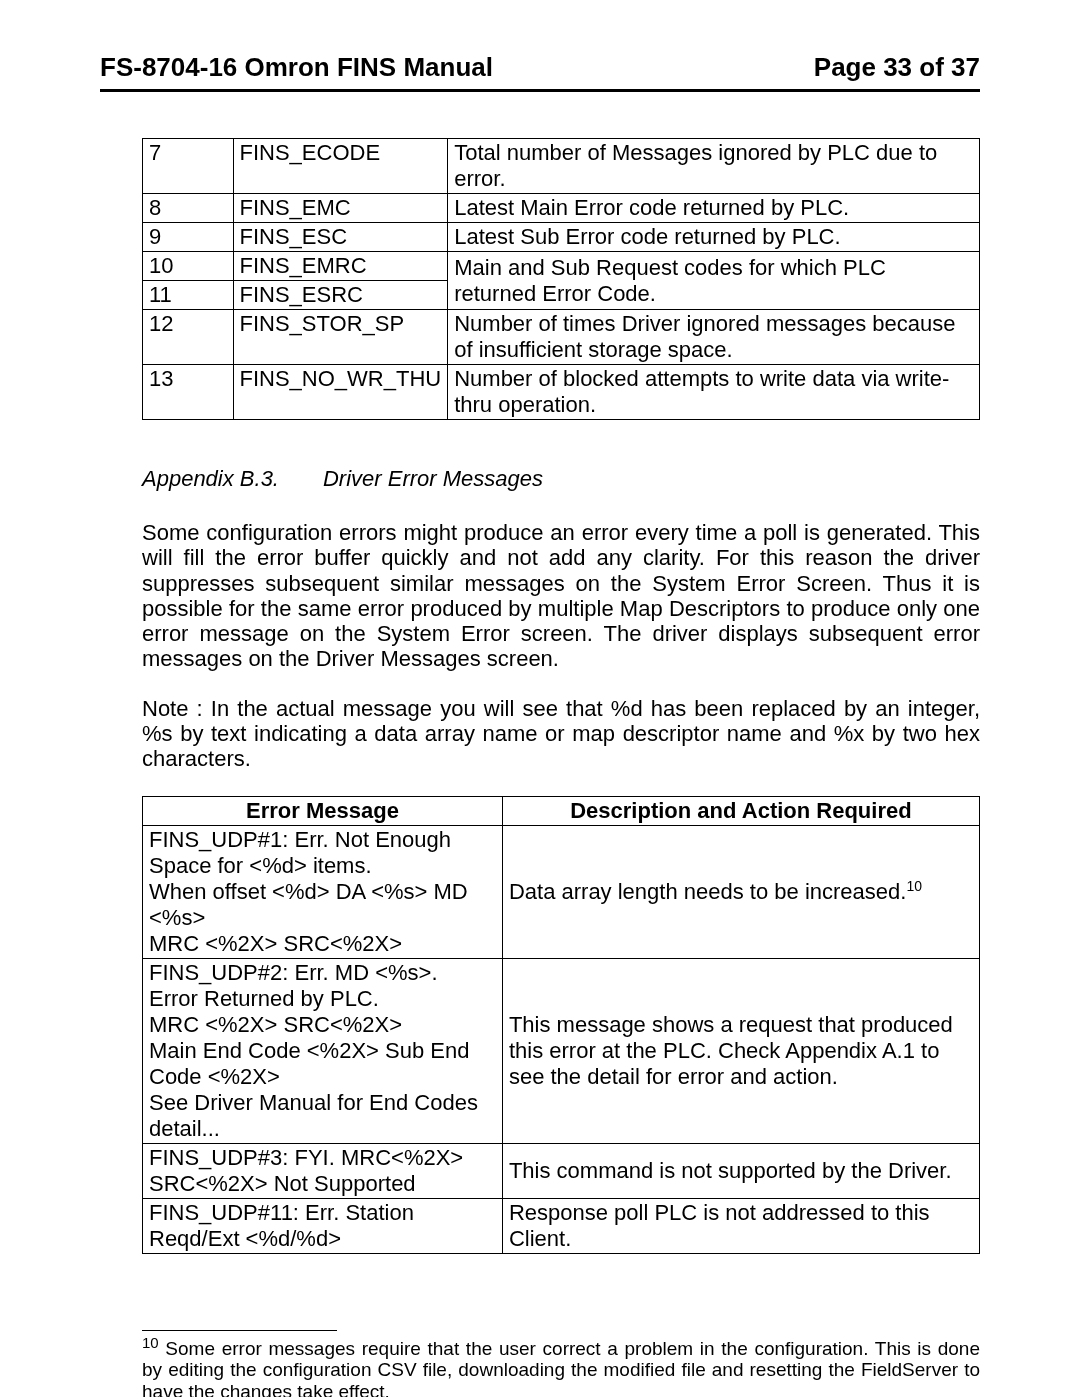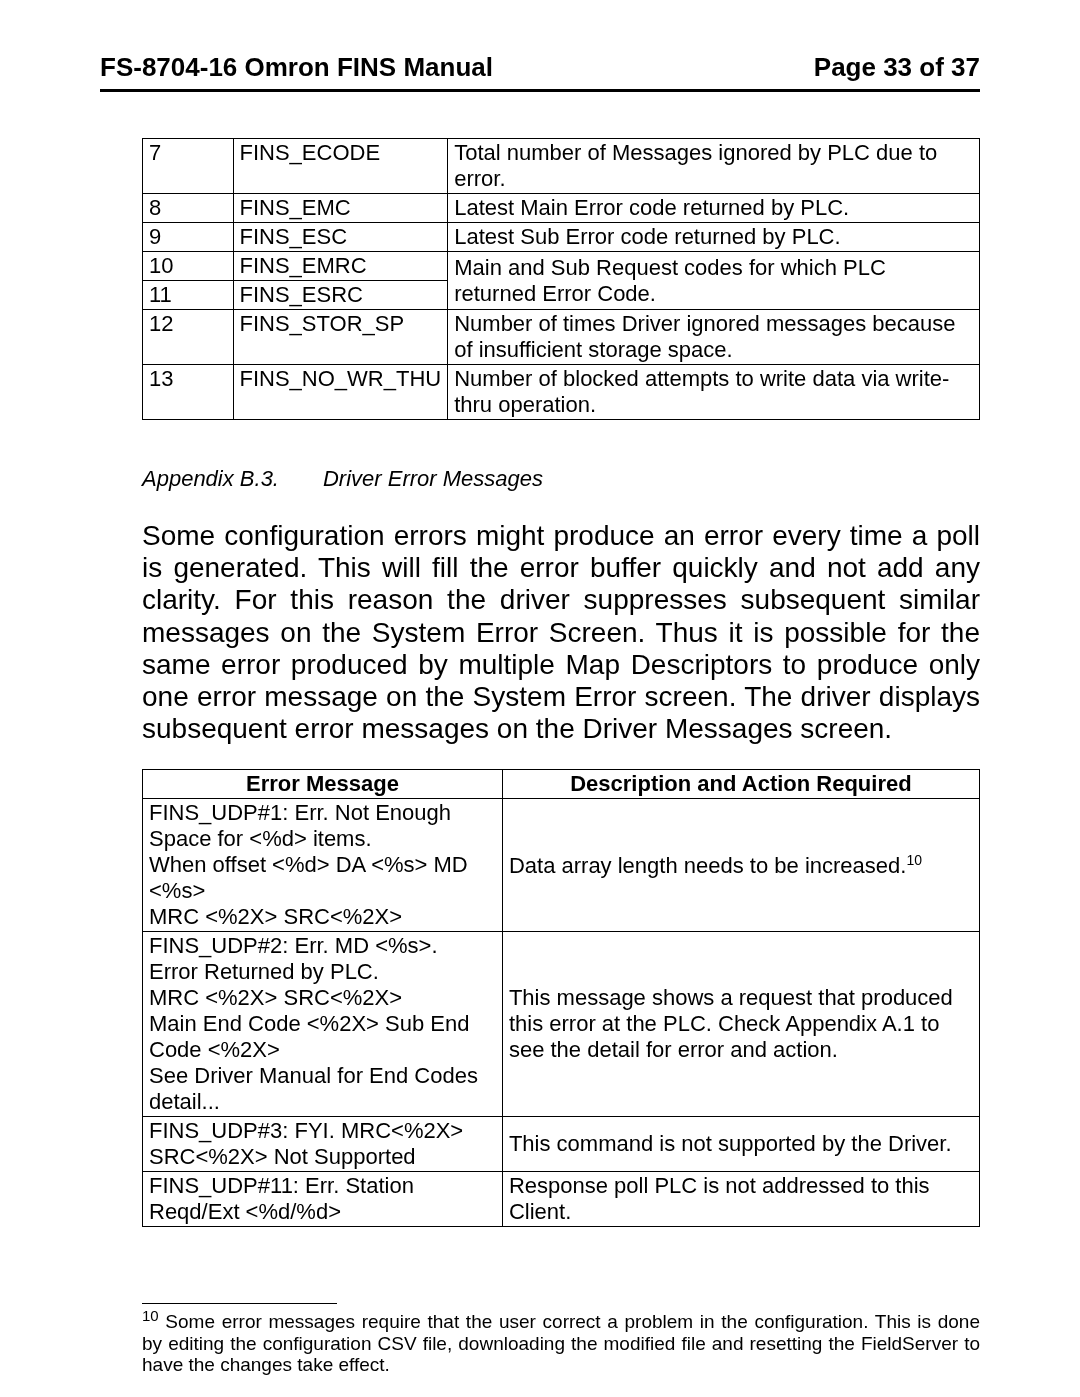--- a/index.html
+++ b/index.html
@@ -43,21 +43,21 @@
     .col-b { width: 24%; }
     .col-c { width: 65%; }
     .sect-title {
       font-style: italic;
       font-size: 22px;
       margin-top: 46px;
       margin-bottom: 28px;
     }
     .sect-title span.gap { display:inline-block; width:44px; }
     p.body {
-      font-size: 28px;
+      font-size: 22px;
       text-align: justify;
       margin: 6px 0 24px 0;
       line-height: 1.15;
     }
     table.t2 {
       border-collapse: collapse;
       width: 100%;
       font-size: 22px;
       margin-top: 8px;
       padding-left: 12px;
@@ -145,20 +145,21 @@
         <td>Number of blocked attempts to write data via write-thru operation.</td>
       </tr>
     </tbody>
       </table>
 
     <div class="sect-title">
       <span>Appendix B.3.</span><span class="gap"></span><span>Driver Error Messages</span>
     </div>
 
     <p class="body">Some configuration errors might produce an error every time a poll is generated. This will fill the error buffer quickly and not add any clarity. For this reason the driver suppresses subsequent similar messages on the System Error Screen. Thus it is possible for the same error produced by multiple Map Descriptors to produce only one error message on the System Error screen.  The driver displays subsequent error messages on the Driver Messages screen.</p>
+    <p class="body">Note : In the actual message you will see that %d has been replaced by an integer, %s by text indicating a data array name or map descriptor name and %x by two hex characters.</p>
 
     <table class="t2">
       <colgroup>
           <col class="col-x">
           <col class="col-y">
         </colgroup>
       <tbody>
           <tr>
         <th>Error Message</th>
         <th>Description and Action Required</th>

